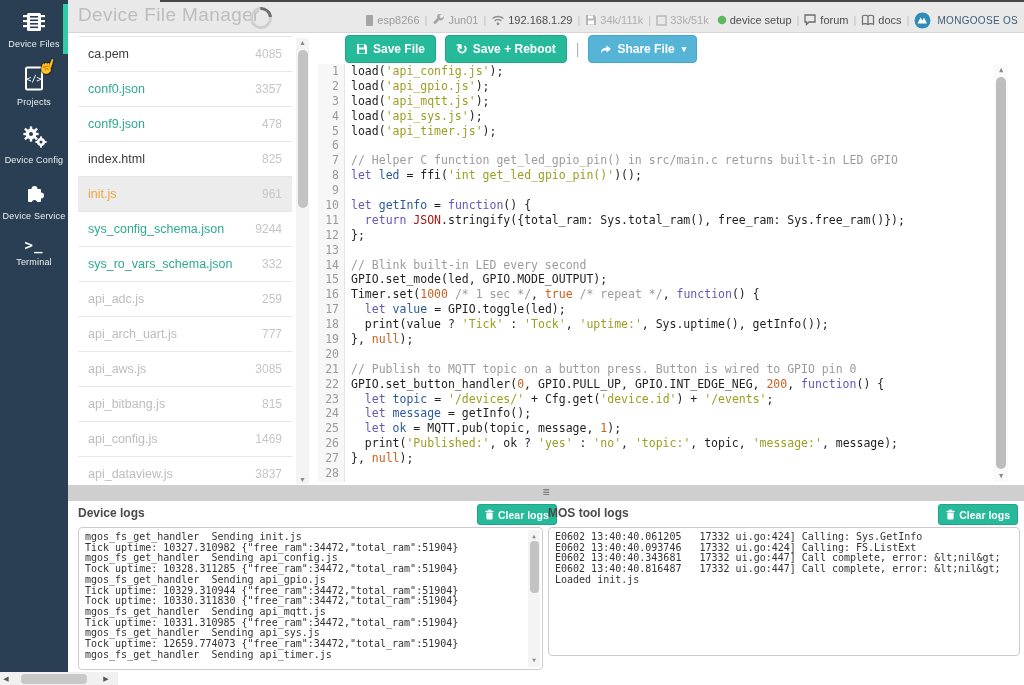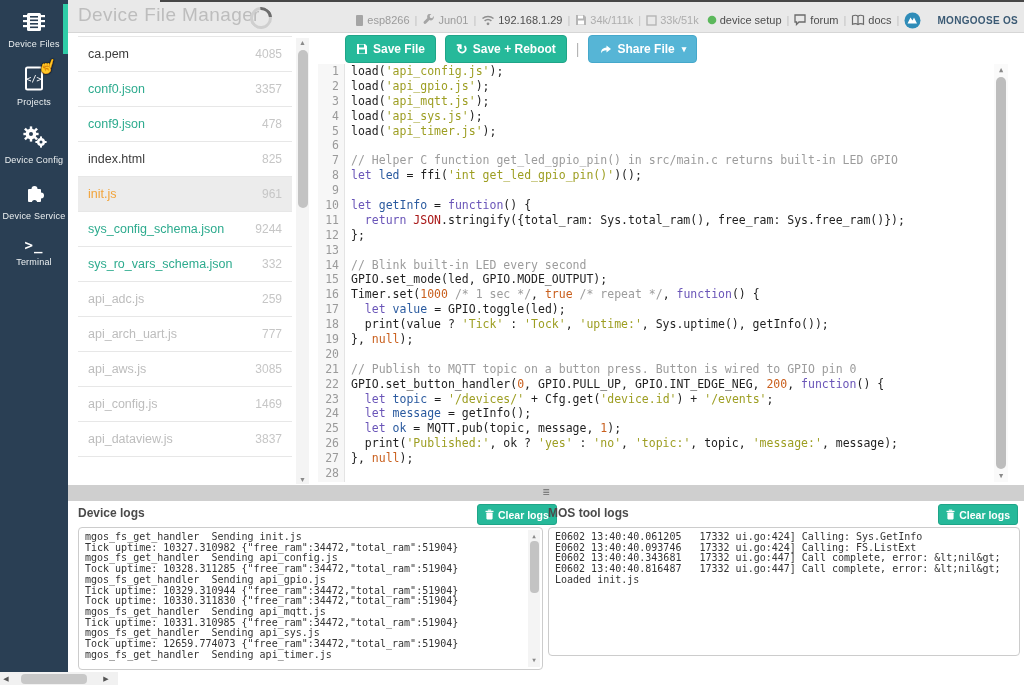--- a/index.html
+++ b/index.html
@@ -24,21 +24,21 @@
   .spinner{position:absolute;left:182px;top:7px;width:16px;height:16px;border-radius:50%;
            border:3px solid #cfcfcf;border-top-color:#6e6e6e;transform:rotate(40deg);}
   .h-stats{position:absolute;right:6px;top:0;height:40px;display:flex;align-items:center;
            font-size:11px;white-space:nowrap;}
   .stat{display:flex;align-items:center;gap:3px;color:#9b9b9b;}
   .stat.dark{color:#4d4d4d;justify-content:flex-end;}
   .stat.faint{color:#adadad;}
   .sep{color:#c2c2c2;margin:0 5px;}
   .sep::before{content:"|";}
   .gap{width:8px;}
-  .brand-text{font-size:10px;font-weight:bold;color:#3b5a74;letter-spacing:.3px;margin-left:13px;}
+  .brand-text{font-size:10px;font-weight:normal;color:#3b5a74;letter-spacing:.3px;margin-left:3px;}
 
   
   .filelist{left:78px;top:36px;width:214px;}
   .frow{display:flex;justify-content:space-between;align-items:center;height:34px;
         padding:0 10px;border-bottom:1px solid #e7e7e7;font-size:12.5px;}
   .frow:first-child{border-top:1px solid #e7e7e7;}
   .frow.active{background:#ececec;}
   .fname{color:#3c3c3c;}
   .frow.link .fname{color:#2dab8e;}
   .frow.active .fname{color:#f2a43b;}
@@ -287,20 +287,24 @@
       </div>
       <div class="frow muted">
         <span class="fname">api_arch_uart.js</span>
         <span class="fsize">777</span>
       </div>
       <div class="frow muted">
         <span class="fname">api_aws.js</span>
         <span class="fsize">3085</span>
       </div>
       <div class="frow muted">
+        <span class="fname">api_bitbang.js</span>
+        <span class="fsize">815</span>
+      </div>
+      <div class="frow muted">
         <span class="fname">api_config.js</span>
         <span class="fsize">1469</span>
       </div>
       <div class="frow muted">
         <span class="fname">api_dataview.js</span>
         <span class="fsize">3837</span>
       </div>
     </div>
   <div class="abs vscroll">
     <div class="arr" style="top:1px">▲</div>

